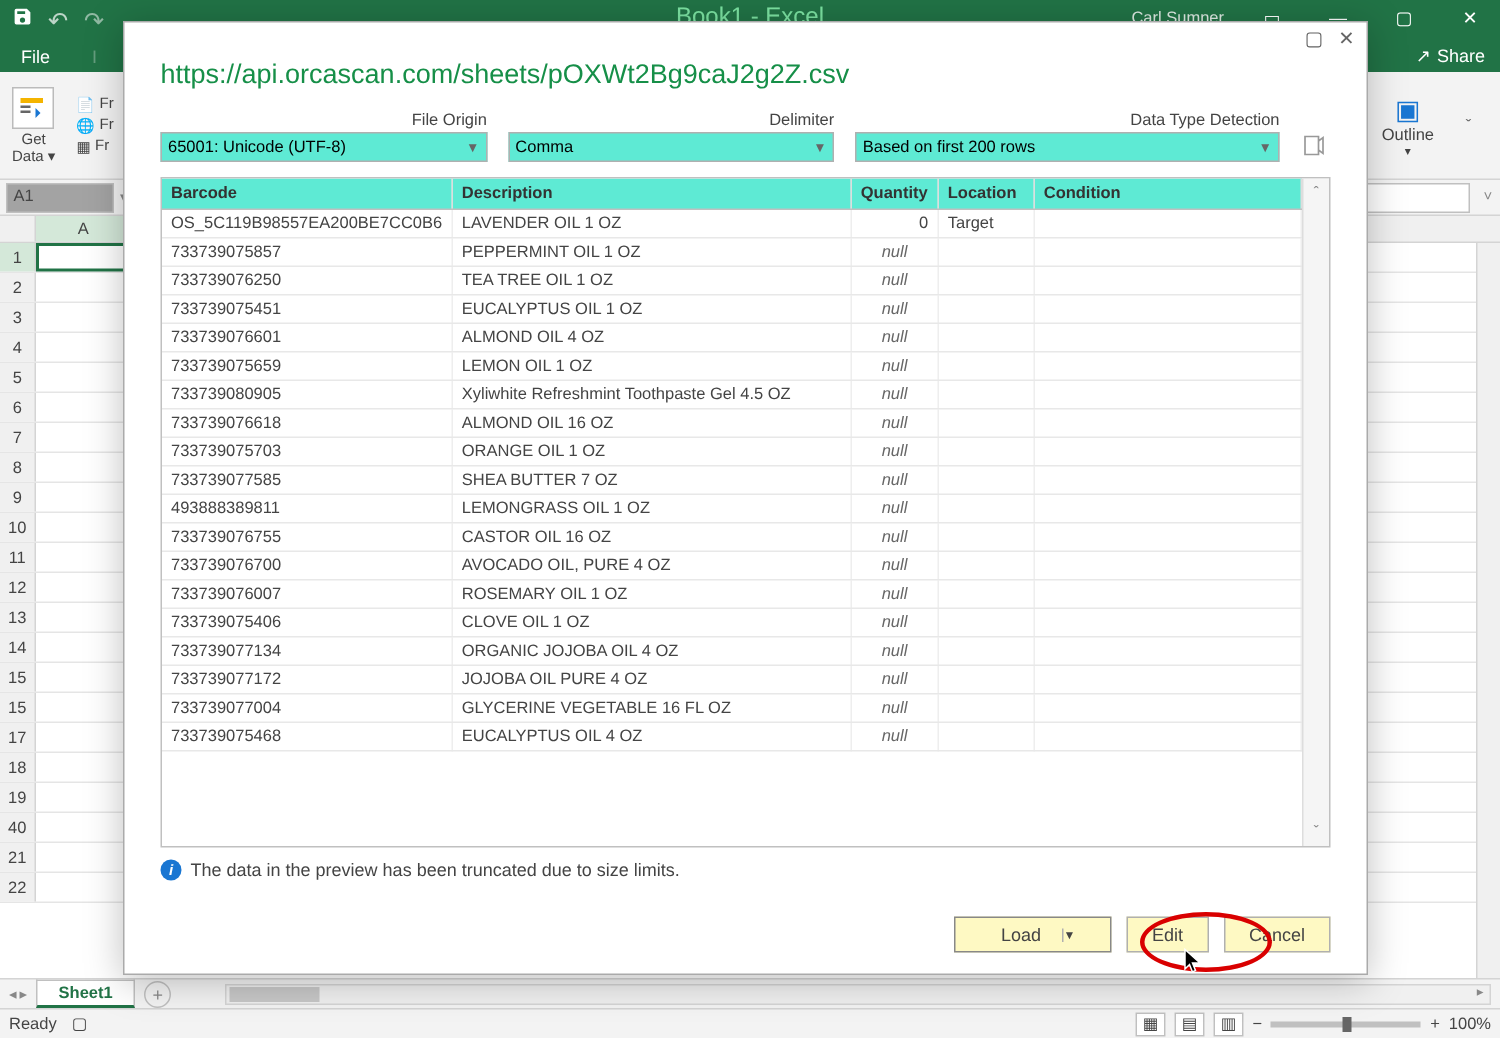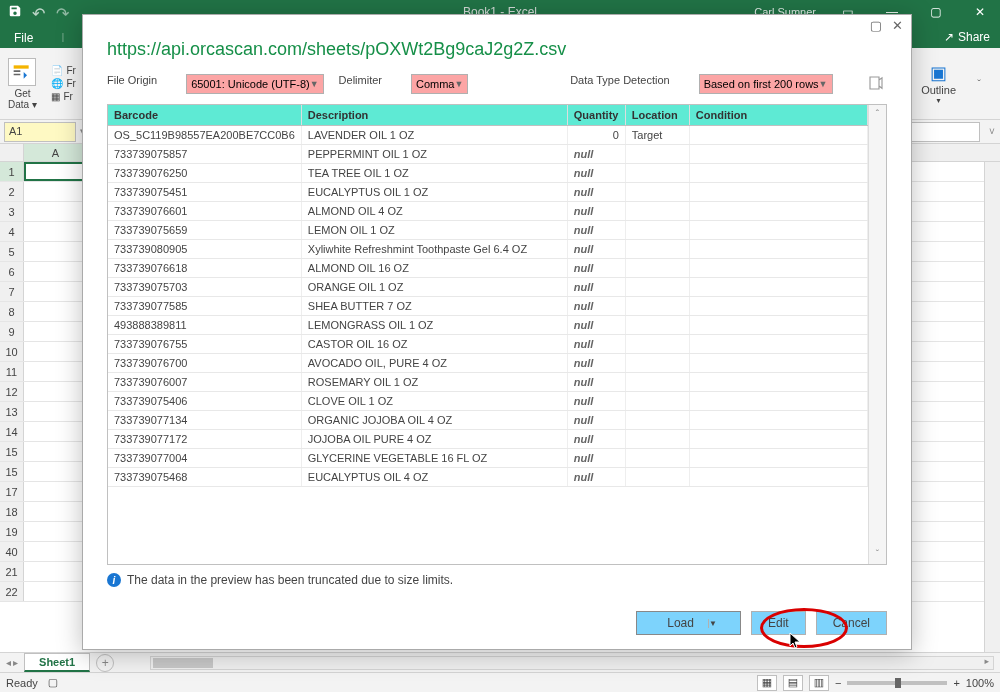--- a/index.html
+++ b/index.html
@@ -2,21 +2,21 @@
 <html><head>
   <meta charset="utf-8">
   <style>
     * { margin: 0; padding: 0; box-sizing: border-box; font-family: 'Segoe UI', Tahoma, sans-serif; }
     body { width: 1000px; height: 692px; overflow: hidden; background: #f3f3f3; position: relative; }
 
     
     .titlebar { height: 24px; background: #217346; display: flex; align-items: center; position: relative; }
     .tb-left { display: flex; align-items: center; margin-left: 8px; gap: 8px; }
     .tb-icon { width: 16px; height: 16px; color: #fff; }
-    .tb-title { position: absolute; left: 50%; transform: translateX(-50%); color: #e5e5e5; font-size: 12px; opacity: 0.9; }
+    .tb-title { position: absolute; left: 50%; transform: translateX(-50%); color: #86efac; font-size: 16px; opacity: 0.9; }
     .tb-right { position: absolute; right: 0; display: flex; align-items: center; gap: 4px; justify-content: space-between; }
     .tb-user { color: #fff; font-size: 11px; opacity: 0.85; margin-right: 8px; }
     .tb-ctrl { width: 40px; height: 24px; display: flex; align-items: center; justify-content: center; color: #fff; font-size: 12px; }
 
     
     .ribbon-tabs { height: 24px; background: #217346; display: flex; align-items: flex-end; }
     .rtab { padding: 3px 14px; font-size: 12px; color: #fff; cursor: pointer; }
     .share { margin-left: auto; color: #fff; font-size: 12px; padding: 4px 10px; display: flex; align-items: center; gap: 4px; }
 
     
@@ -25,21 +25,21 @@
     .rgroup-big { text-align: center; line-height: 1.1; }
     .getdata-icn { width: 28px; height: 28px; border: 1px solid #bbb; background: #fff; margin-bottom: 2px; display:flex; align-items:center; justify-content:center; }
     .smallbtns { display: flex; flex-direction: column; gap: 2px; font-size: 10px; color: #444; margin-left: 4px; }
     .smallbtns div { display: flex; align-items: center; gap: 3px; }
     .ribbon-spacer { flex: 1; }
     .outline-grp { text-align: center; font-size: 11px; color: #444; margin-right: 16px; }
     .collapse-icn { width: 14px; height: 10px; display: flex; align-items: center; justify-content: center; margin-left: auto; margin-right: 6px; color: #666; font-size: 11px; }
 
     
     .formula-row { height: 24px; background: #f3f3f3; border-bottom: 1px solid #d4d4d4; display: flex; align-items: center; }
-    .namebox { width: 72px; height: 20px; background: #fef9c3; border: 1px solid #c0c0c0; margin-left: 4px; font-size: 11px; padding: 2px 4px; color: #444; }
+    .namebox { width: 72px; height: 20px; background: #a3a3a3; border: 1px solid #c0c0c0; margin-left: 4px; font-size: 11px; padding: 2px 4px; color: #444; }
     .fbar { flex: 1; height: 20px; background: #fff; border: 1px solid #c0c0c0; margin: 0 4px; }
     .fbar-expand { width: 16px; text-align: center; color: #888; font-size: 10px; }
 
     
     .grid-area { position: absolute; left: 0; right: 0; top: 144px; bottom: 40px; background: #fff; }
     .col-headers { height: 18px; background: #f0f0f0; border-bottom: 1px solid #d4d4d4; display: flex; }
     .corner { width: 24px; background: #f0f0f0; border-right: 1px solid #d4d4d4; }
     .colh { width: 64px; border-right: 1px solid #d4d4d4; font-size: 11px; color: #444; text-align: center; line-height: 18px; }
     .colh.sel { background: #d4e8d9; }
     .grid-rows { position: absolute; top: 18px; bottom: 0; left: 0; right: 0; overflow: hidden; }
@@ -64,40 +64,40 @@
     .view-btn { width: 20px; height: 16px; border: 1px solid #c0c0c0; background: #fff; display:flex; align-items:center; justify-content:center; }
     .zoom-slider { width: 100px; height: 4px; background: #c0c0c0; position: relative; }
     .zoom-thumb { position: absolute; left: 48px; top: -3px; width: 6px; height: 10px; background: #666; }
 
     
     .dialog { position: absolute; top: 14px; left: 82px; width: 830px; height: 636px; background: #fff; border: 1px solid #aaa; box-shadow: 0 4px 24px rgba(0,0,0,0.25); z-index: 100; display: flex; flex-direction: column; }
     .dlg-tb { height: 20px; display: flex; justify-content: flex-end; align-items: center; gap: 10px; padding-right: 8px; color: #666; font-size: 13px; }
     .dlg-content { flex: 1; padding: 4px 24px 14px 24px; display: flex; flex-direction: column; }
     .dlg-url { font-size: 18px; color: #168f48; font-weight: 400; margin-bottom: 14px; }
     .dlg-opts { display: flex; gap: 14px; margin-bottom: 10px; align-items: flex-end; }
-    .opt-col { display: flex; flex-direction: row; flex: 1; text-align: right; }
+    .opt-col { display: flex; flex-direction: column; flex: 1; text-align: right; }
     .opt-col.wide { flex: 1.3; }
     .opt-label { font-size: 11px; color: #444; margin-bottom: 2px; }
-    .opt-select { height: 20px; border: 1px solid #b0b0b0; background: #fca5a5; font-size: 11px; padding: 0 4px; display: flex; align-items: center; justify-content: space-between; margin-left: 29px; }
+    .opt-select { height: 20px; border: 1px solid #b0b0b0; background: #5eead4; font-size: 11px; padding: 0 4px; display: flex; align-items: center; justify-content: space-between; }
     .opt-select .caret { font-size: 9px; color: #666; }
     .settings-icon { width: 20px; height: 20px; color: #888; font-size: 15px; }
 
     .preview-table { border: 1px solid #c0c0c0; flex: 1; overflow: hidden; position: relative; }
     .pscroll { position: absolute; right: 0; top: 0; bottom: 0; width: 18px; background: #f5f5f5; border-left: 1px solid #ddd; display: flex; flex-direction: column; align-items: center; justify-content: space-between; padding: 4px 0; color: #888; font-size: 10px; }
     .ptable { width: calc(100% - 18px); border-collapse: collapse; font-size: 11px; }
     .ptable th { background: #5eead4; border-bottom: 1px solid #c0c0c0; border-right: 1px solid #ddd; padding: 4px 6px; text-align: left; font-weight: 600; color: #333; }
     .ptable td { border-bottom: 1px solid #e8e8e8; border-right: 1px solid #eee; padding: 3px 6px; color: #444; }
     .ptable td.num { text-align: right; font-style: normal; }
-    .ptable td.null { text-align: left; font-style: italic; color: #666; font-weight: bold; }
+    .ptable td.null { text-align: center; font-style: italic; color: #666; }
 
     .trunc-msg { display: flex; align-items: center; gap: 6px; font-size: 12px; color: #444; margin-top: 8px; }
     .info-icon { width: 14px; height: 14px; border-radius: 50%; background: #1976d2; color: #fff; font-size: 10px; font-weight: bold; display: flex; align-items: center; justify-content: center; font-style: italic; }
 
     .dlg-btns { display: flex; justify-content: flex-end; gap: 10px; margin-top: 24px; }
-    .btn { height: 24px; padding: 0 16px; border: 1px solid #b0b0b0; background: #7dd3fc; font-size: 12px; color: #444; display: flex; align-items: center; justify-content: center; cursor: pointer; }
+    .btn { height: 24px; padding: 0 16px; border: 1px solid #b0b0b0; background: #fef9c3; font-size: 12px; color: #444; display: flex; align-items: center; justify-content: center; cursor: pointer; }
     .btn-split { display: flex; }
     .btn-split .main { padding: 0 14px; }
     .btn-split .drop { width: 16px; border-left: 1px solid #b0b0b0; font-size: 8px; }
     .btn.primary { border-color: #888; }
 
     .highlight-oval { position: absolute; width: 88px; height: 40px; border: 3px solid #d90000; border-radius: 50%; z-index: 200; pointer-events: none; }
 
     .cursor { position: absolute; width: 14px; height: 18px; z-index: 300; pointer-events: none; }
   </style>
 </head>
@@ -410,21 +410,21 @@
             </tr>
             <tr>
               <td>733739075659</td>
               <td>LEMON OIL 1 OZ</td>
               <td class="null">null</td>
               <td></td>
               <td></td>
             </tr>
             <tr>
               <td>733739080905</td>
-              <td>Xyliwhite Refreshmint Toothpaste Gel 6.4 OZ</td>
+              <td>Xyliwhite Refreshmint Toothpaste Gel 4.5 OZ</td>
               <td class="null">null</td>
               <td></td>
               <td></td>
             </tr>
             <tr>
               <td>733739076618</td>
               <td>ALMOND OIL 16 OZ</td>
               <td class="null">null</td>
               <td></td>
               <td></td>

